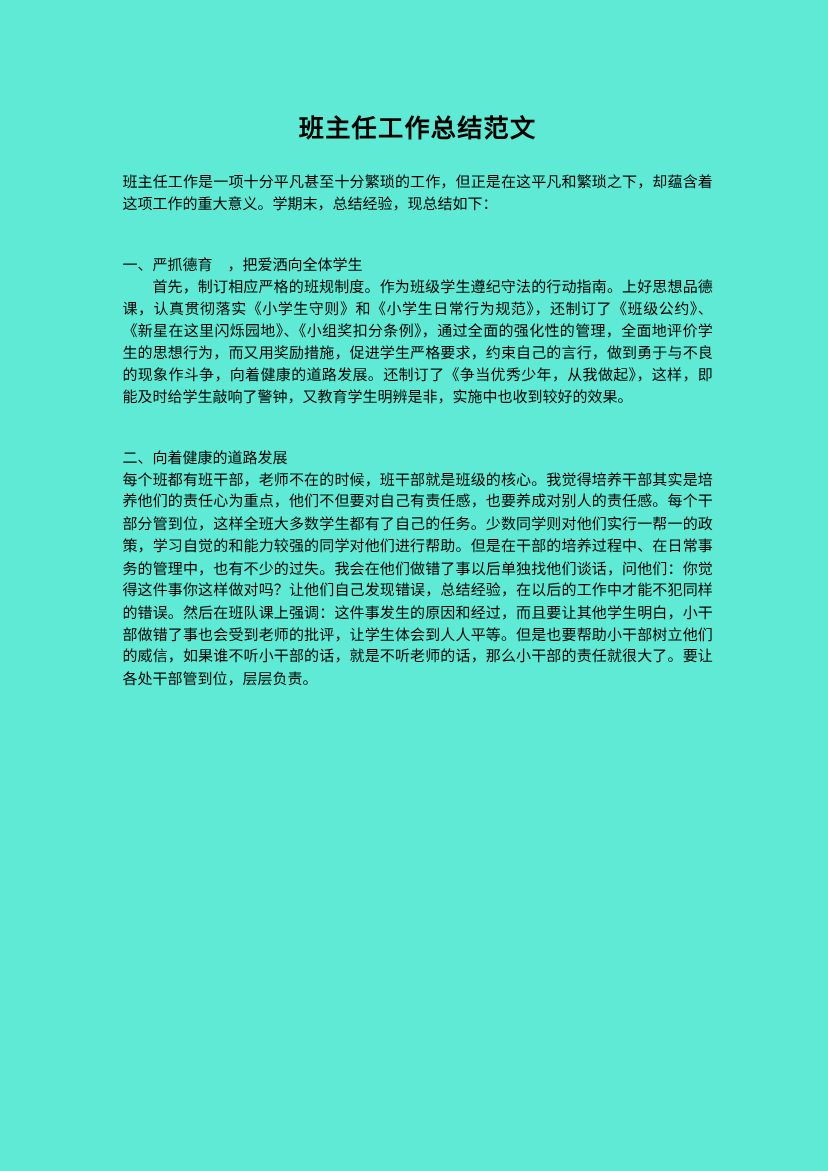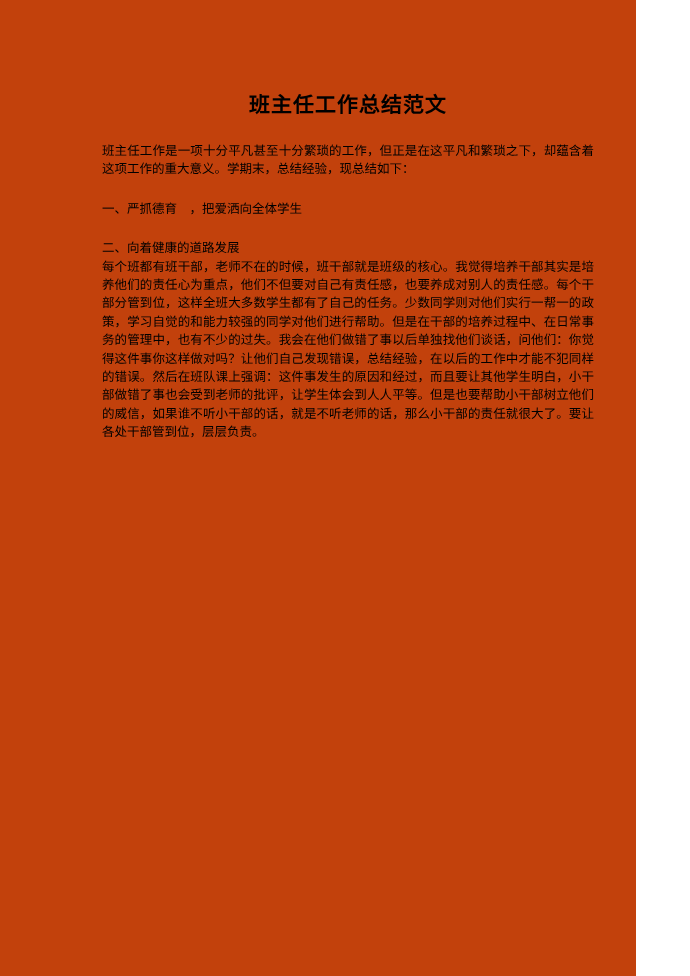--- a/index.html
+++ b/index.html
@@ -2,25 +2,25 @@
 <html lang="zh-CN"><head>
 <meta charset="utf-8">
 <style>
   html, body {
     margin: 0;
     padding: 0;
     background: #ffffff;
   }
   .page {
     position: relative;
-    width: 636px;
+    width: 690px;
     height: 976px;
-    background: #c2410c;
+    background: #5eead4;
     overflow: hidden;
-    font-family: Liberation Mono, monospace;
+    font-family: Liberation Serif, serif;
     color: #000000;
   }
   .content {
     position: absolute;
     left: 102px;
     top: 92px;
     width: 492px;
   }
   .doc-title {
     margin: 0 0 21px 0;
@@ -36,35 +36,36 @@
     line-height: 18.4px;
     font-weight: normal;
     text-align: justify;
     text-justify: inter-ideograph;
     word-break: break-all;
   }
   .indent {
     text-indent: 2em;
   }
   .section {
-    margin-top: 21px;
+    margin-top: 32px;
   }
 </style>
 </head>
 <body>
 
 <div class="page">
   <div class="content">
 
     <h1 class="doc-title">班主任工作总结范文</h1>
 
     <p class="para">班主任工作是一项十分平凡甚至十分繁琐的工作，但正是在这平凡和繁琐之下，却蕴含着这项工作的重大意义。学期末，总结经验，现总结如下：</p>
 
     <div class="section">
       <h2 class="sec-heading">一、严抓德育　，把爱洒向全体学生</h2>
+      <p class="para indent">首先，制订相应严格的班规制度。作为班级学生遵纪守法的行动指南。上好思想品德课，认真贯彻落实《小学生守则》和《小学生日常行为规范》，还制订了《班级公约》、《新星在这里闪烁园地》、《小组奖扣分条例》，通过全面的强化性的管理，全面地评价学生的思想行为，而又用奖励措施，促进学生严格要求，约束自己的言行，做到勇于与不良的现象作斗争，向着健康的道路发展。还制订了《争当优秀少年，从我做起》，这样，即能及时给学生敲响了警钟，又教育学生明辨是非，实施中也收到较好的效果。</p>
     </div>
 
     <div class="section">
       <h2 class="sec-heading">二、向着健康的道路发展</h2>
       <p class="para">每个班都有班干部，老师不在的时候，班干部就是班级的核心。我觉得培养干部其实是培养他们的责任心为重点，他们不但要对自己有责任感，也要养成对别人的责任感。每个干部分管到位，这样全班大多数学生都有了自己的任务。少数同学则对他们实行一帮一的政策，学习自觉的和能力较强的同学对他们进行帮助。但是在干部的培养过程中、在日常事务的管理中，也有不少的过失。我会在他们做错了事以后单独找他们谈话，问他们：你觉得这件事你这样做对吗？让他们自己发现错误，总结经验，在以后的工作中才能不犯同样的错误。然后在班队课上强调：这件事发生的原因和经过，而且要让其他学生明白，小干部做错了事也会受到老师的批评，让学生体会到人人平等。但是也要帮助小干部树立他们的威信，如果谁不听小干部的话，就是不听老师的话，那么小干部的责任就很大了。要让各处干部管到位，层层负责。</p>
     </div>
 
     <div class="section">
     </div>
 

